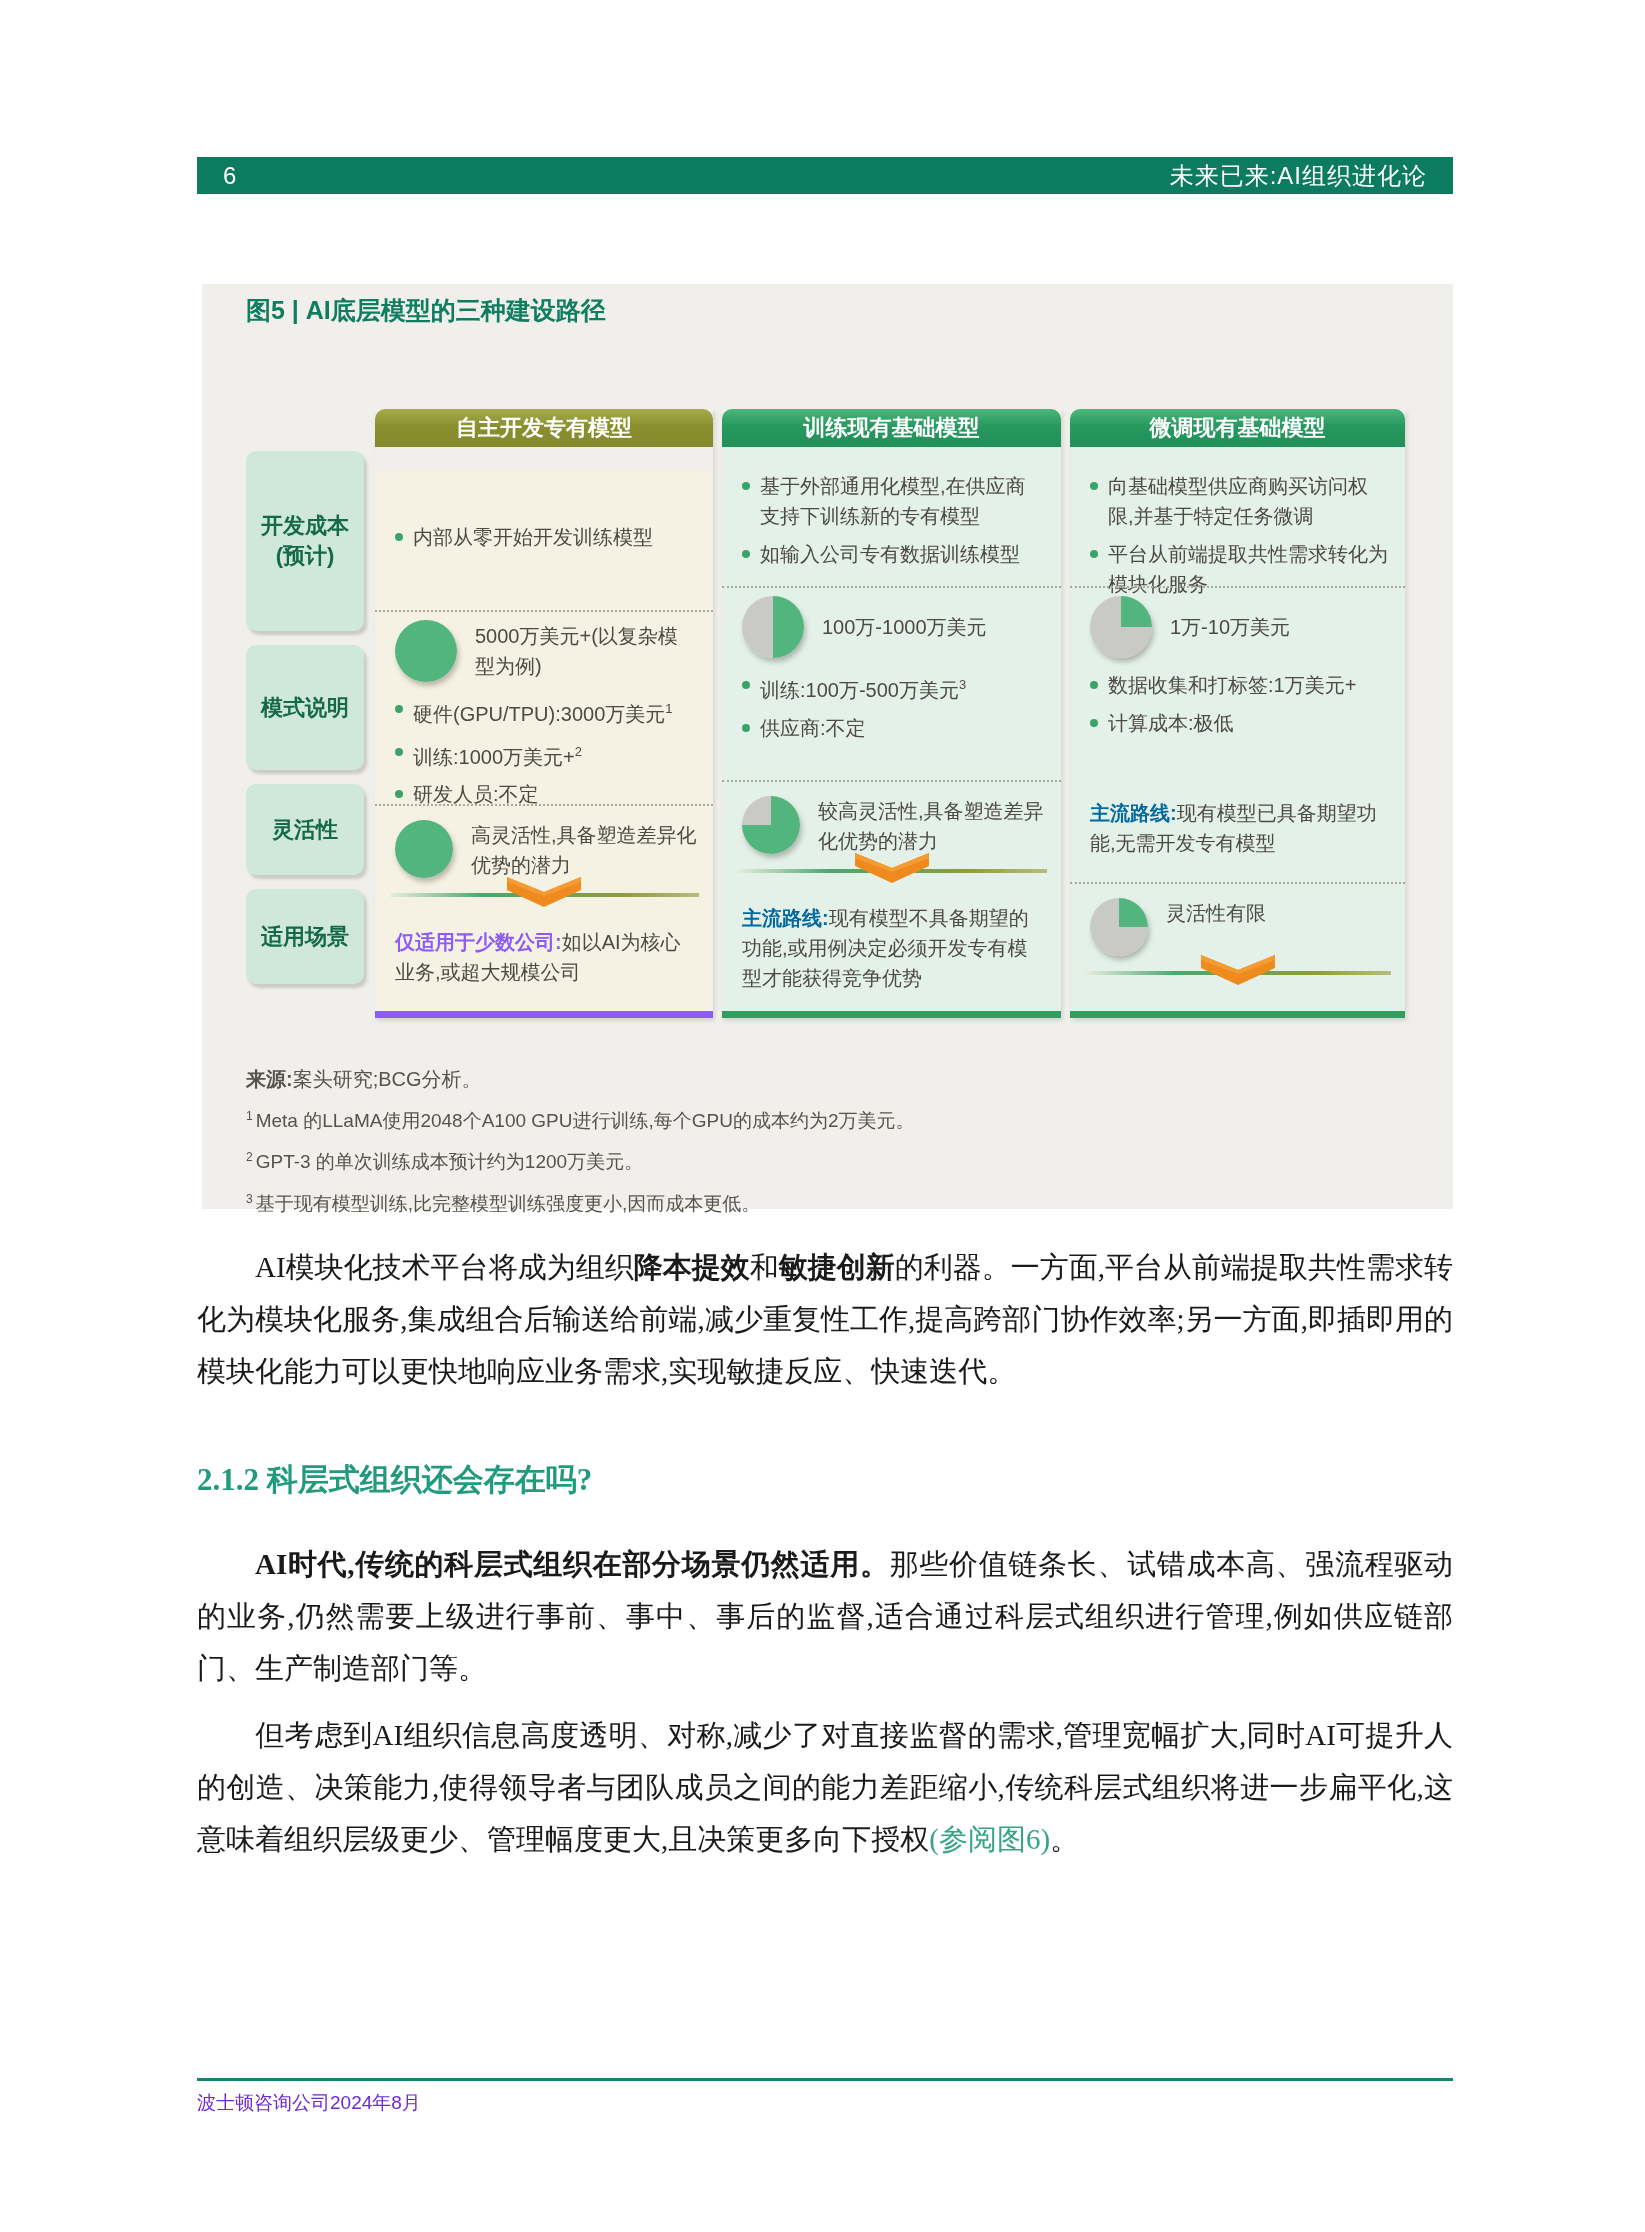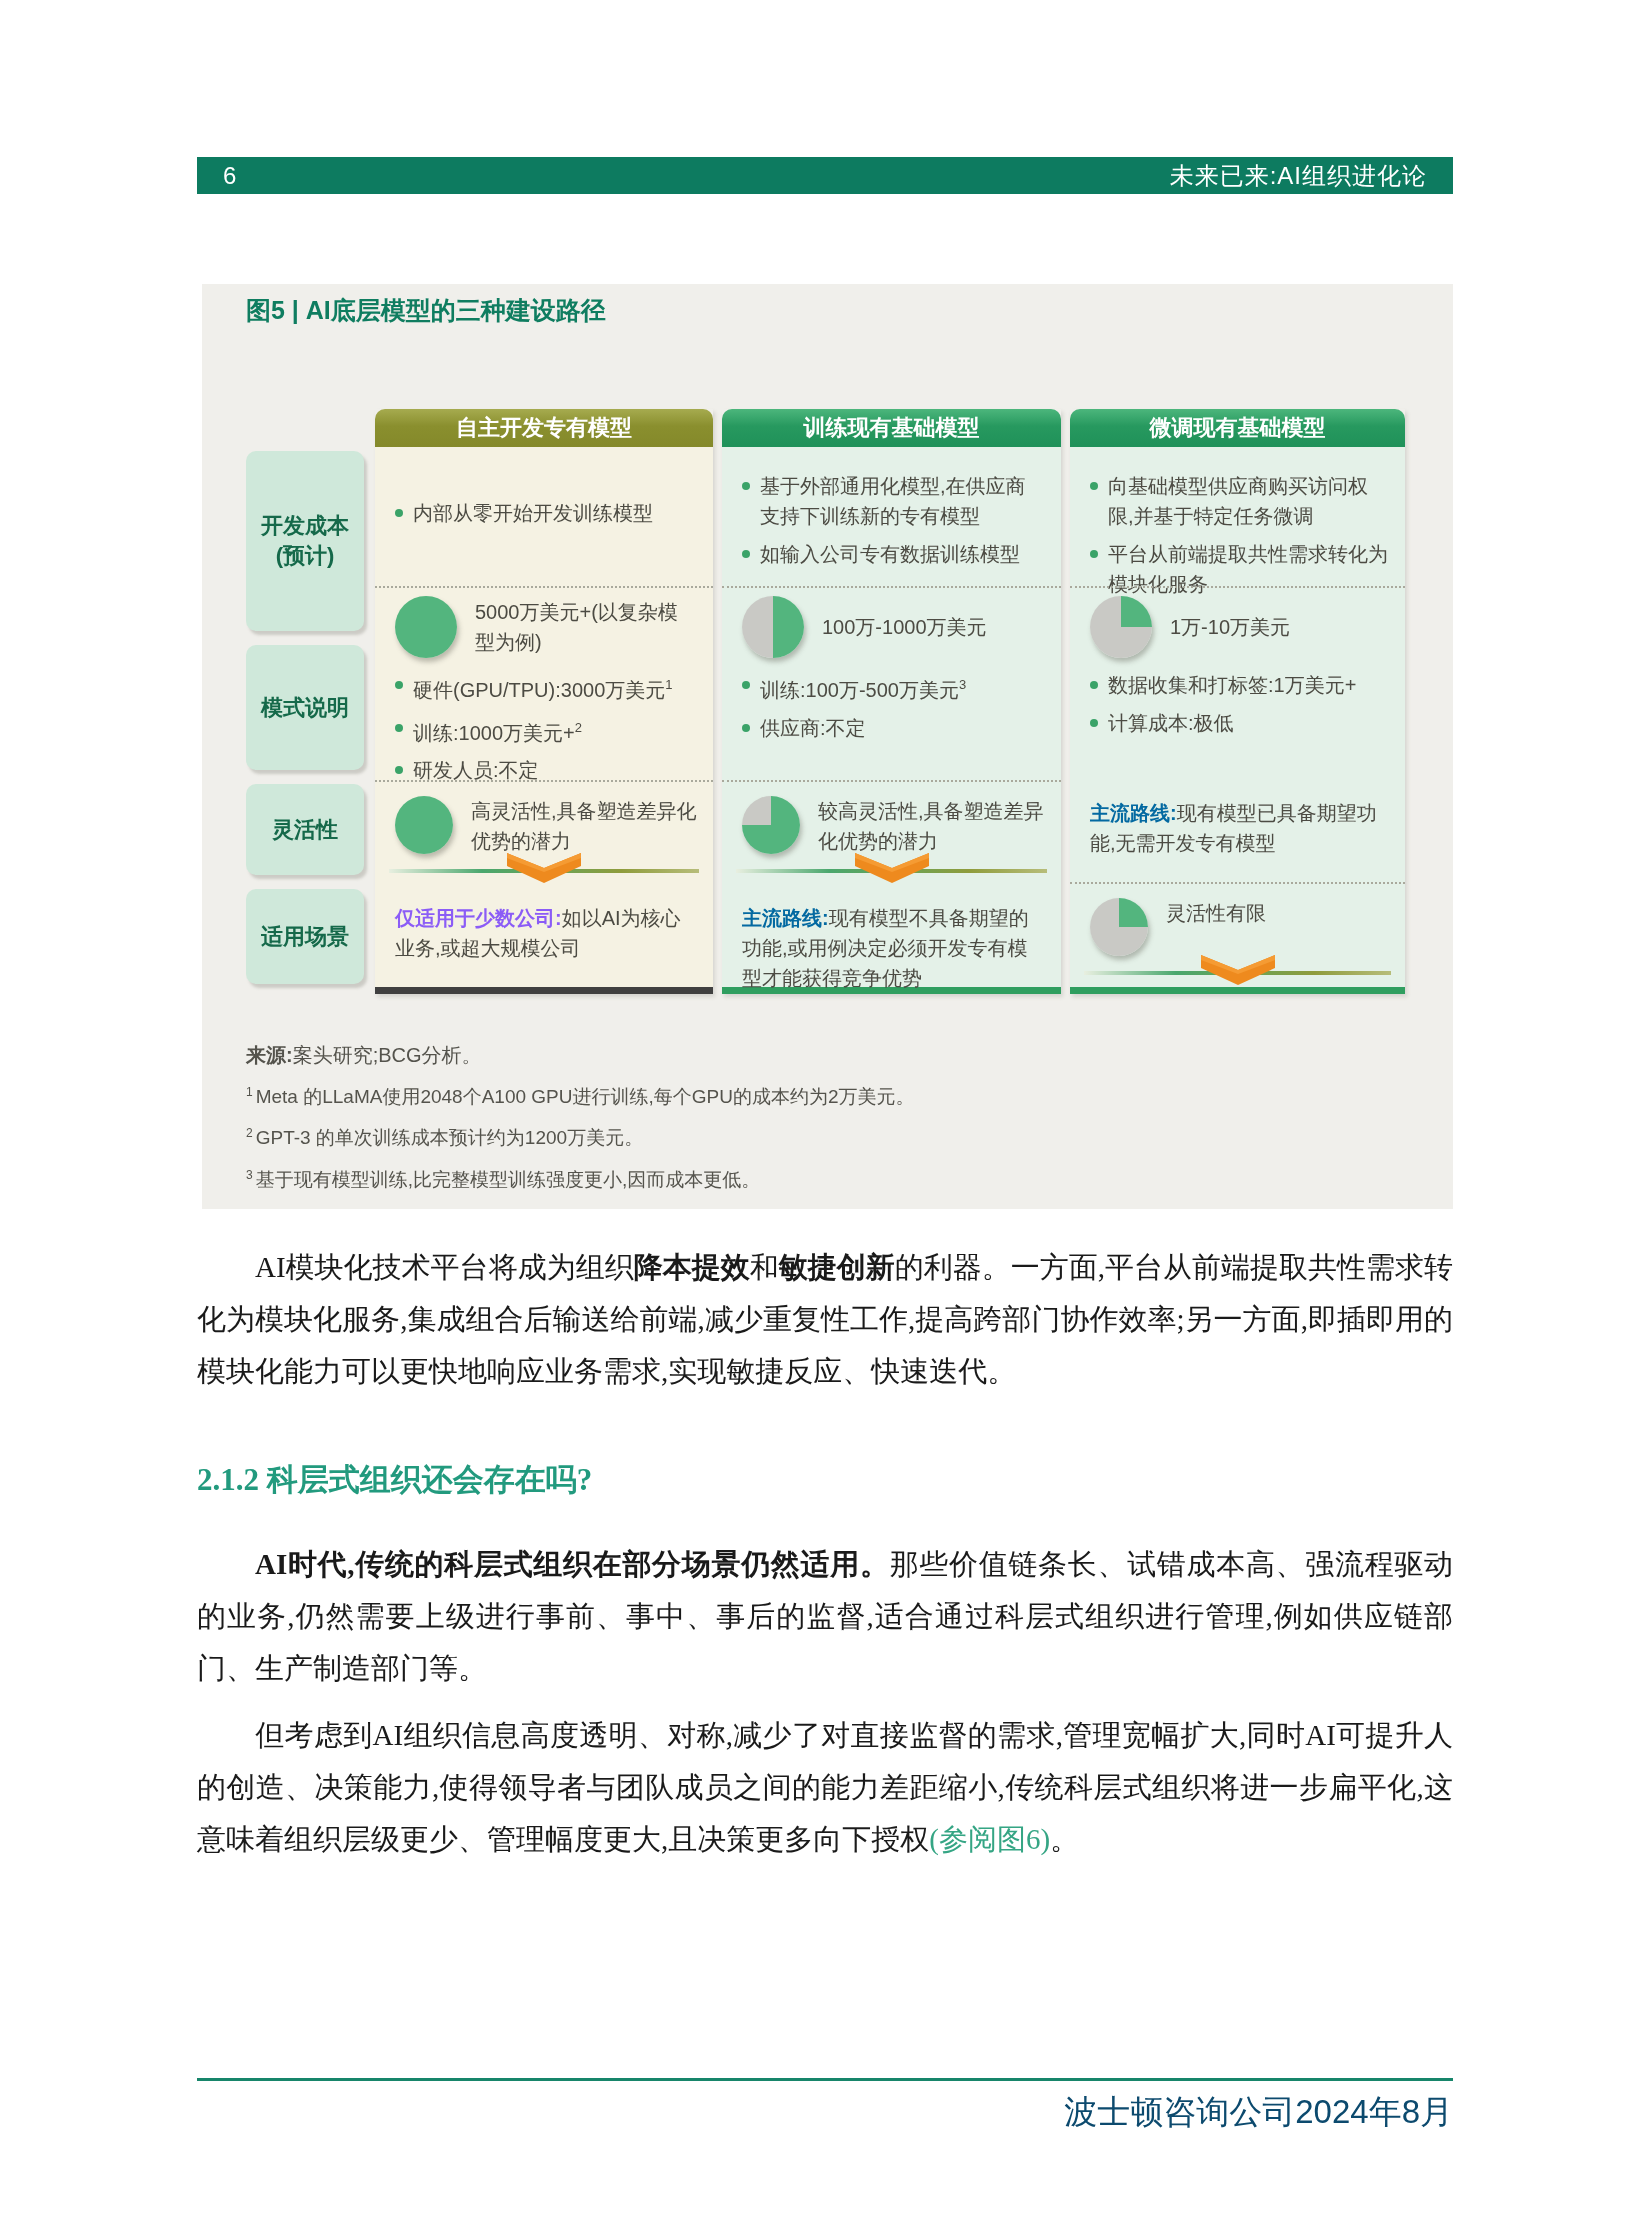--- a/index.html
+++ b/index.html
@@ -23,21 +23,21 @@
   
   .lbl-spacer{height:38px;}
   .lblsec{box-sizing:border-box;padding:4px 2px 10px 0;}
   .h-mode{height:139px;} .h-cost{height:194px;} .h-flex{height:105px;} .h-scen{height:109px;}
   .labelbox{height:100%;background:#cfe8da;border-radius:10px;display:flex;flex-direction:column;
             align-items:center;justify-content:center;color:#15694a;font-size:22px;font-weight:bold;
             line-height:30px;box-shadow:3px 4px 3px rgba(110,110,100,0.28);}
 
   
   .modelcol{display:flex;flex-direction:column;box-shadow:2px 3px 4px rgba(110,110,100,0.2);}
-  .modelcol.olive{border-bottom:7px solid #404040;}
+  .modelcol.olive{border-bottom:7px solid #8b5cf6;gap:24px;}
   .modelcol.green{border-bottom:7px solid #2f9e5f;}
   .colheader{height:38px;border-radius:10px 10px 0 0;display:flex;align-items:center;justify-content:center;
              color:#ffffff;font-size:22px;font-weight:bold;}
   .olive .colheader{background:linear-gradient(180deg,#a6ab4f 0%,#8a8f2e 45%,#84892a 100%);}
   .green .colheader{background:linear-gradient(180deg,#4cb67c 0%,#27995f 45%,#1f9159 100%);}
   .colbody{flex:1;display:flex;flex-direction:column;}
   .olive .colbody{background:#f5f2e3;}
   .green .colbody{background:#e4f1e8;}
 
   .sec{box-sizing:border-box;padding:0 16px 0 20px;color:#4c4b43;font-size:20px;line-height:30px;}
@@ -81,22 +81,22 @@
             font-family:"Liberation Serif","DejaVu Serif",serif;font-size:29px;line-height:52px;
             text-align:justify;}
   .bodytext.p1{top:1241px;} .bodytext.p2{top:1538px;} .bodytext.p3{top:1709px;}
   .indent{display:inline-block;width:58px;}
   .heading212{position:absolute;left:197px;top:1459px;color:#229a7e;
               font-family:"Liberation Serif","DejaVu Serif",serif;font-size:31px;font-weight:bold;}
   .greenlink{color:#35a584;cursor:pointer;}
 
   
   .footline{position:absolute;left:197px;top:2078px;width:1256px;height:0;border-top:3px solid #17856a;}
-  .footrow{position:absolute;left:197px;top:2090px;width:1256px;display:flex;justify-content:flex-end;
-           color:#0c4a6e;font-size:33px;}
+  .footrow{position:absolute;left:197px;top:2090px;width:1256px;display:flex;justify-content:flex-start;
+           color:#6d28d9;font-size:19px;}
 </style>
 </head>
 <body>
 
 <div class="page">
 
   <div class="topbar">
     <span class="pgnum">6</span>
     <span class="doctitle">未来已来:AI组织进化论</span>
   </div>

